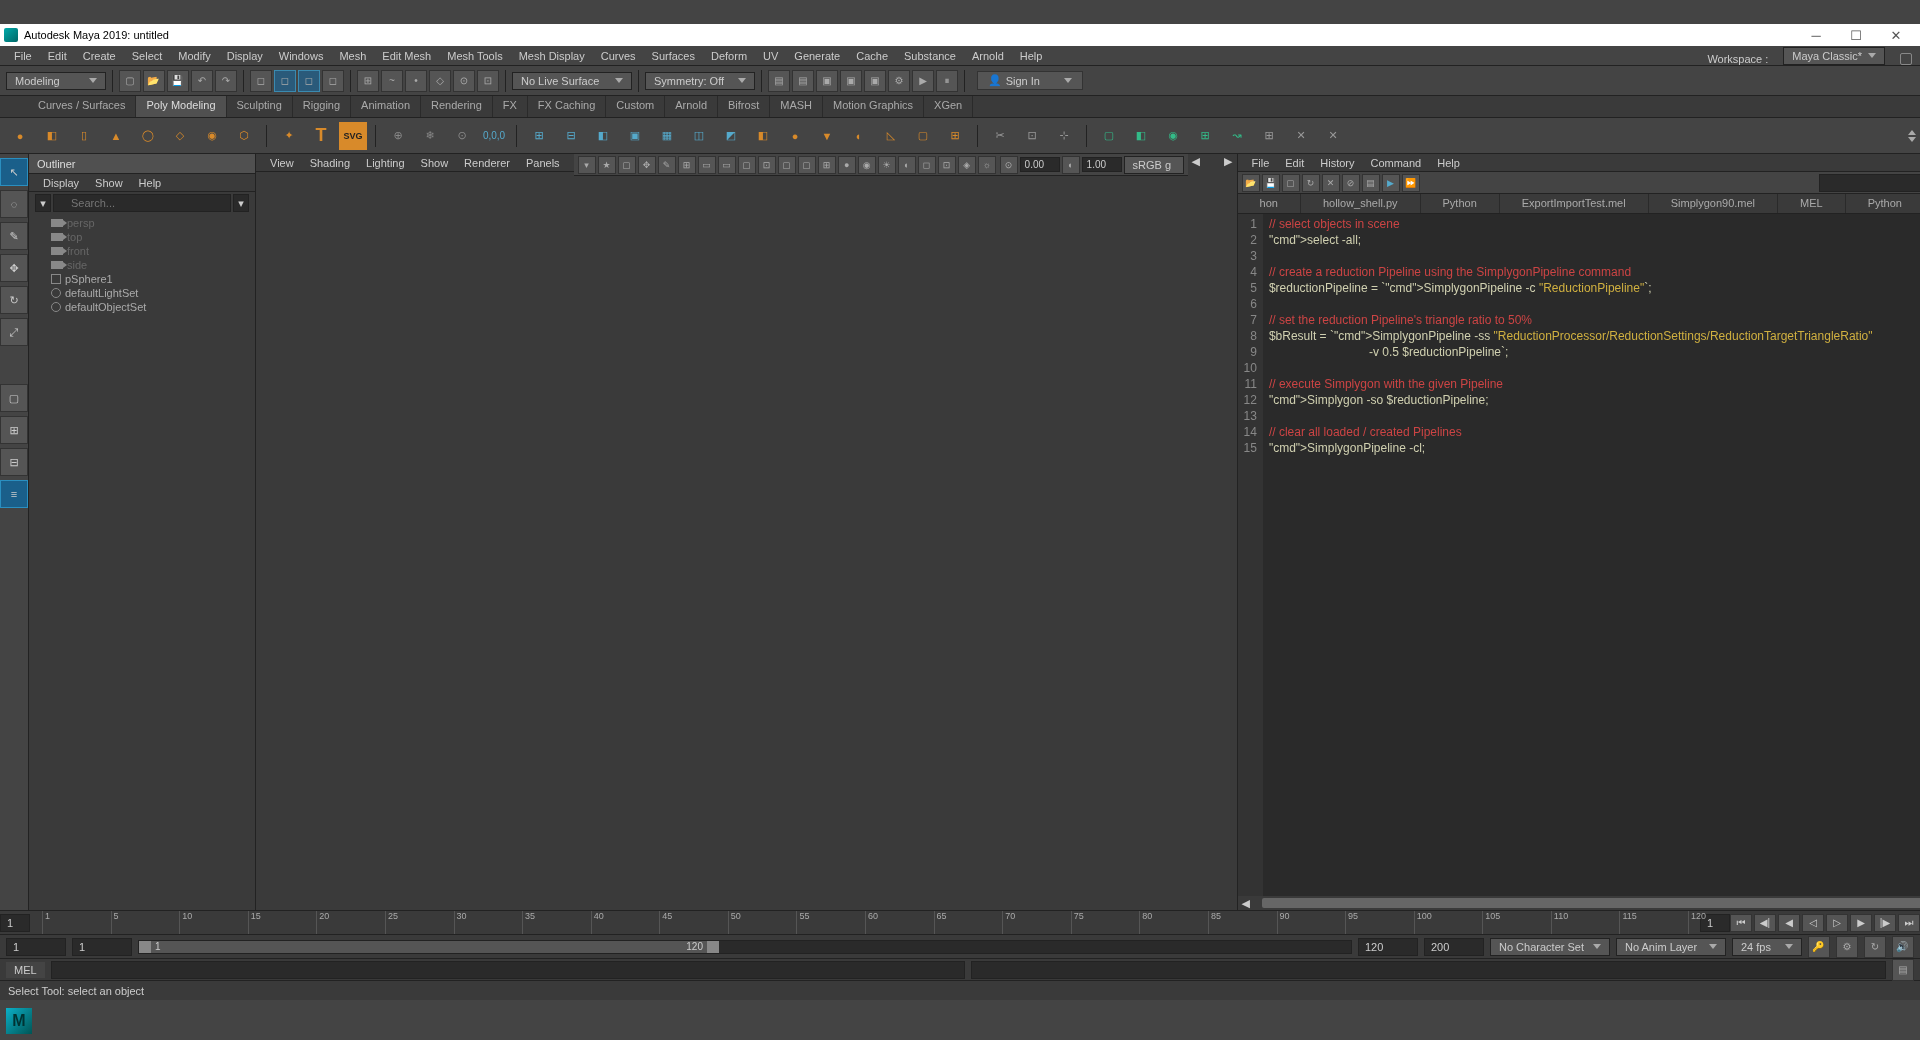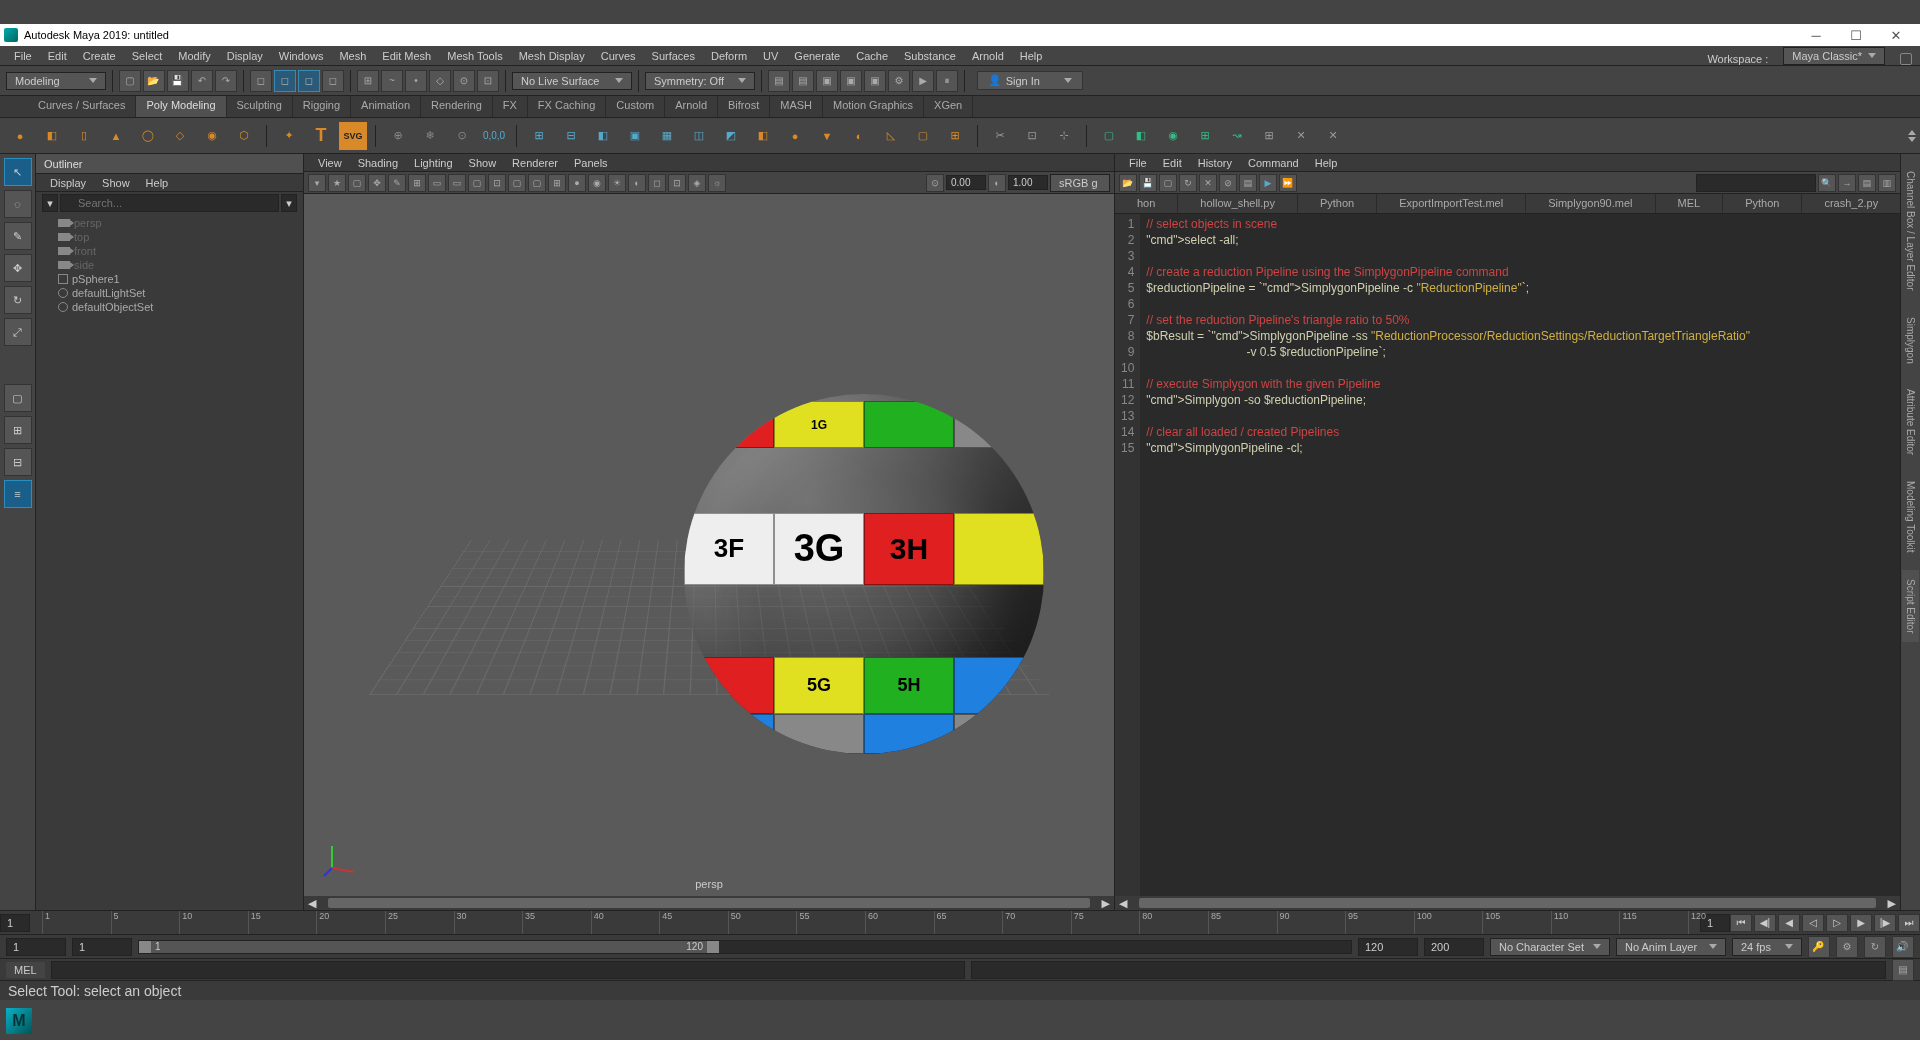--- a/index.html
+++ b/index.html
@@ -35,21 +35,21 @@
 .search-row input { flex:1; background:#2a2a2a; border:1px solid #222; color:#999; padding:2px 17px; font-size:11px;}
 .search-row .drop { width:16px; background:#2a2a2a; border:1px solid #222; display:flex;align-items:center;justify-content:center;}
 .outliner-tree { padding: 2px 4px; font-size:11px; color:#aaa;}
 .tree-item { display:flex; align-items:center; gap:4px; padding:1px 2px 1px 18px;}
 .tree-item.dim { color:#666;}
 .tree-icon { width:14px;height:10px; display:inline-block;}
 .cam-ico { width:12px;height:8px;background:#888; position:relative;}
 .cam-ico::after{content:'';position:absolute;right:-4px;top:1px;border-left:4px solid #888;border-top:3px solid transparent;border-bottom:3px solid transparent;}
 .mesh-ico{width:10px;height:10px;border:1px solid #888;}
 .set-ico{width:10px;height:10px;border:1px solid #888;border-radius:50%;}
-.viewport-col { flex:1; background:#3a3a3a; display:flex; flex-direction:column; border-right:1px solid #222;}
+.viewport-col { flex:1; background:#3a3a3a; display:flex; border-right:1px solid #222;}
 .viewport-toolbar { height:22px; background:#444; display:flex; align-items:center; padding:0 4px; gap:2px; border-bottom:1px solid #222;}
 .vptbtn { width:18px;height:18px; border:1px solid #333; background:#555; font-size:9px;display:flex;align-items:center;justify-content:center;color:#aaa;}
 .num-field { background:#2a2a2a;border:1px solid #222;color:#ccc;font-size:10px;padding:1px 4px;width:40px;}
 .viewport { flex:1; background:#5a5a5a; position:relative; overflow:hidden;}
 .grid-plane { position:absolute; left:50%; top:52%; width:560px; height:320px; transform:translate(-50%,-36%) perspective(800px) rotateX(62deg); background-image:repeating-linear-gradient(0deg,#6a6a6a 0,#6a6a6a 1px,transparent 1px,transparent 22px),repeating-linear-gradient(90deg,#6a6a6a 0,#6a6a6a 1px,transparent 1px,transparent 22px);}
 .sphere { position:absolute; left:380px; top:200px; width:360px;height:360px; border-radius:50%; overflow:hidden;
   background: radial-gradient(circle at 35% 30%, rgba(255,255,255,.15), rgba(0,0,0,.5) 85%);
   box-shadow: inset -40px -40px 80px rgba(0,0,0,.5), inset 30px 30px 60px rgba(255,255,255,.25);}
 .sphere-grid { position:absolute; inset:0;}
 .sphere-row { position:absolute; left:0;right:0; display:flex;}
@@ -81,21 +81,21 @@
 .tfield { background:#2a2a2a;border:1px solid #222;color:#ccc;font-size:11px;padding:2px 6px;width:60px;}
 .play-btns { display:flex; gap:2px; margin-left:auto;}
 .pbtn { width:22px;height:18px;background:#555;border:1px solid #333;display:flex;align-items:center;justify-content:center;color:#ccc;font-size:10px;}
 .range-row { height:24px; background:#3a3a3a; display:flex; align-items:center; border-top:1px solid #222; padding:0 6px; gap:6px;}
 .range-slider { flex:1; height:14px; background:#2a2a2a; border:1px solid #222; position:relative;}
 .range-thumb { position:absolute;left:0;top:0;bottom:0;width:580px;background:#555;}
 .range-thumb .hndl{position:absolute;top:0;bottom:0;width:12px;background:#888;}
 .cmdline { height:22px; background:#3a3a3a; display:flex;align-items:center;border-top:1px solid #222;padding:0 6px;gap:6px;}
 .cmdline .lang { background:#444;padding:2px 8px;font-size:11px;}
 .cmdline input { flex:1; background:#2a2a2a;border:1px solid #222;color:#ccc;padding:2px 4px;font-size:11px;}
-.statusbar { height:20px; background:#3a3a3a; display:flex;align-items:center;border-top:1px solid #222;padding:0 8px;font-size:14px;color:#ccc;}
+.statusbar { height:20px; background:#3a3a3a; display:flex;align-items:center;border-top:1px solid #222;padding:0 8px;font-size:11px;color:#ccc;}
 .signin{background:#555;border:1px solid #333;padding:2px 10px;display:flex;align-items:center;gap:4px;margin-left:6px;}
 .tri-down{width:0;height:0;border-left:4px solid transparent;border-right:4px solid transparent;border-top:5px solid #aaa;}
 .maya-logo{position:absolute;left:6px;bottom:6px;width:26px;height:26px;background:linear-gradient(135deg,#0bb0c8,#055);display:flex;align-items:center;justify-content:center;font-weight:bold;color:#033;font-size:16px;}
 </style>
 </head>
 <body>
 
 <div class="titlebar">
   <div class="titlebar-left">
     <div class="titlebar-icon"></div>

